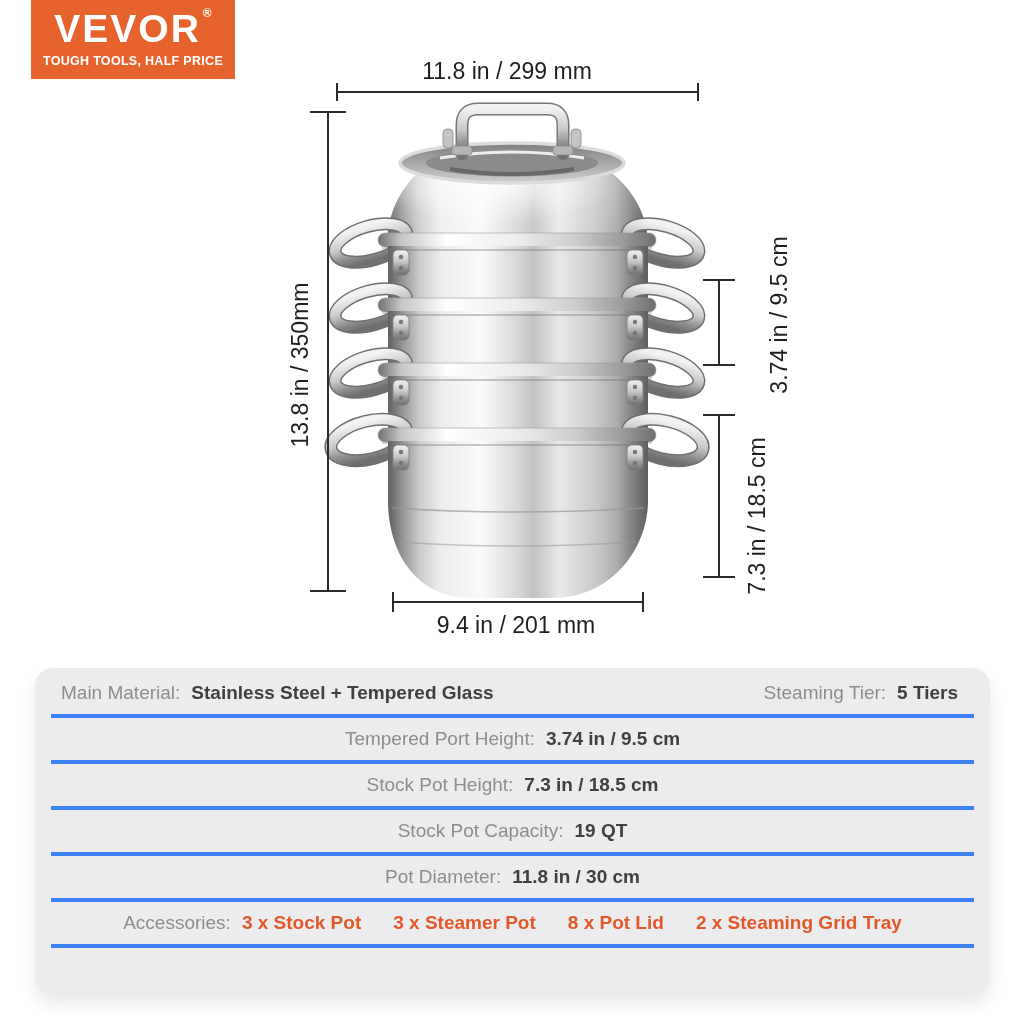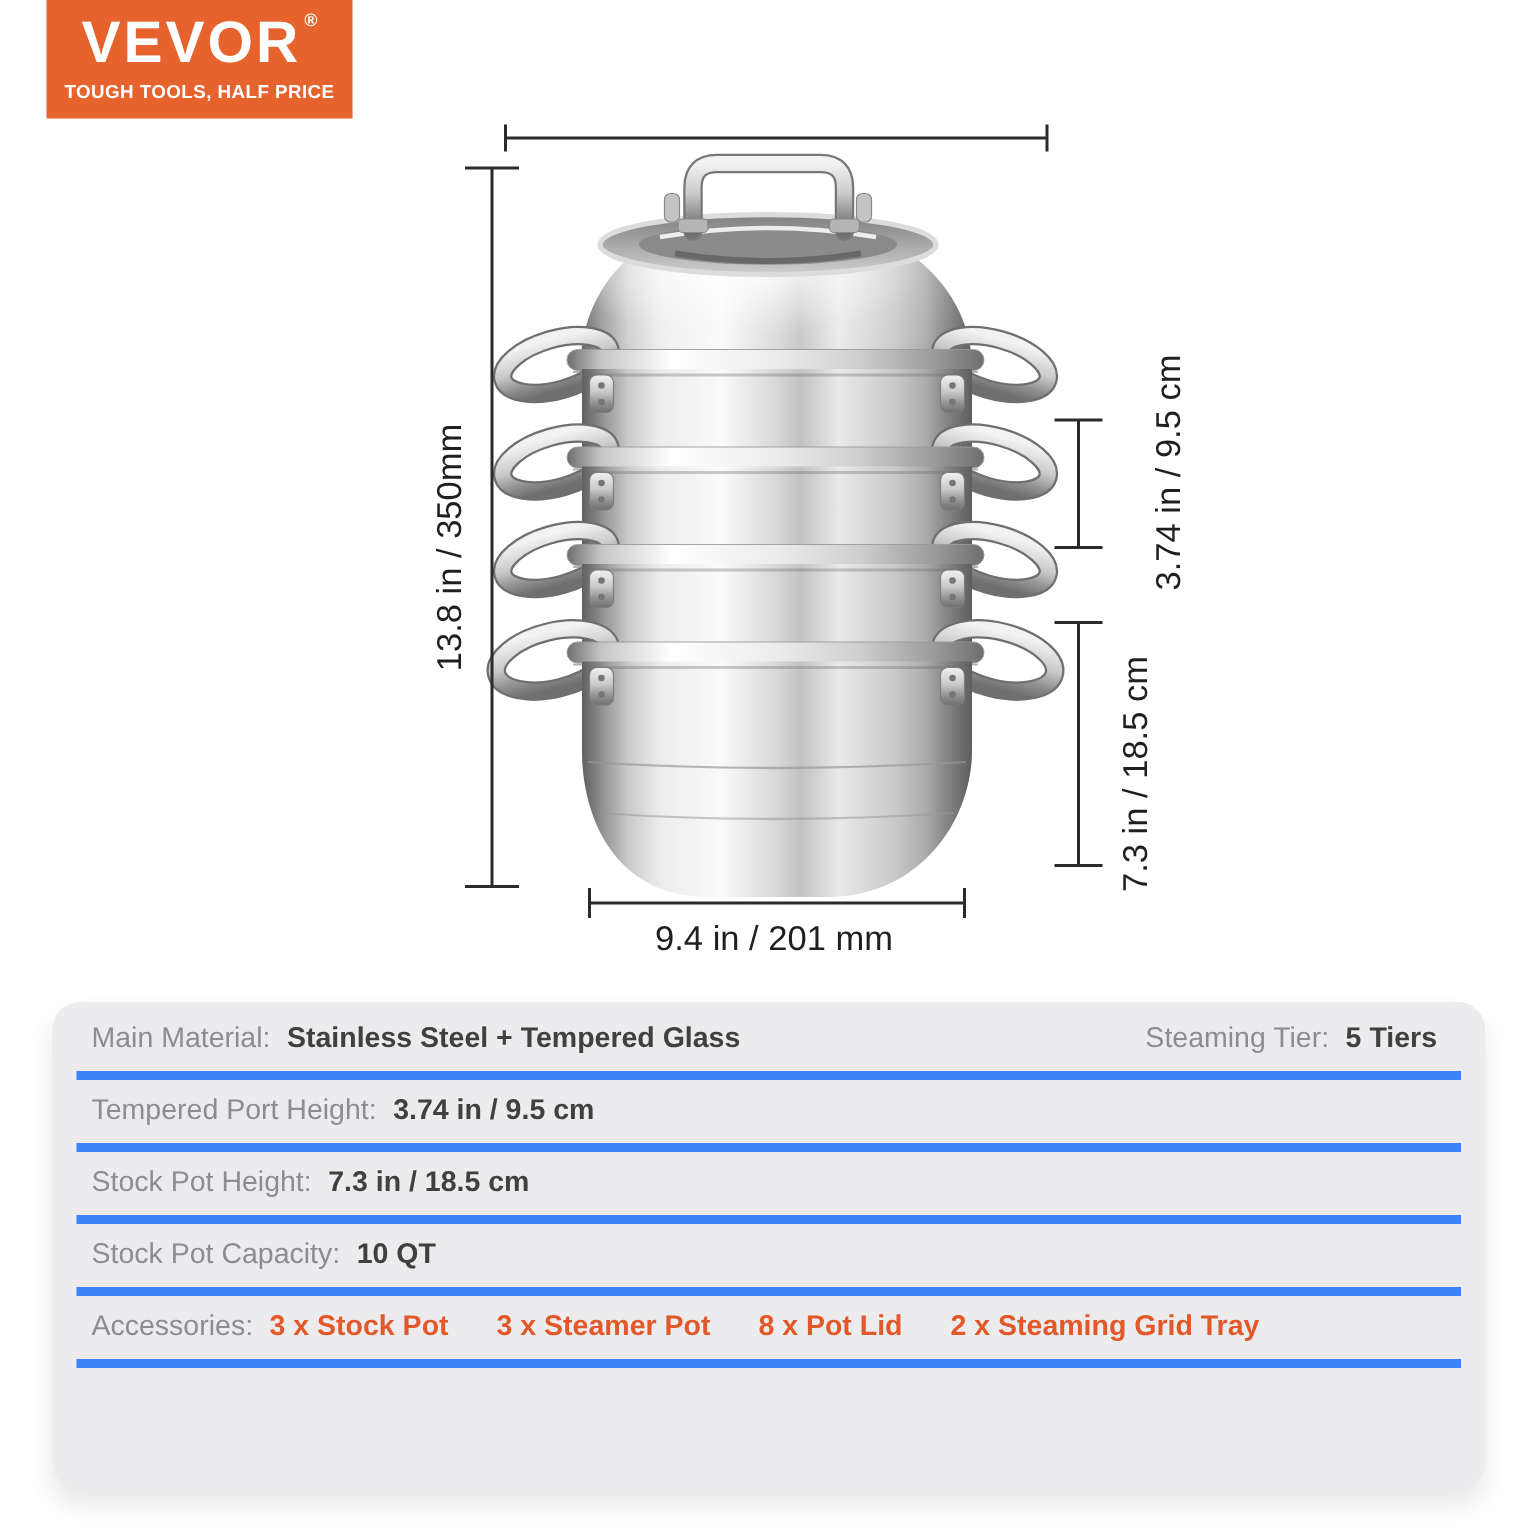--- a/index.html
+++ b/index.html
@@ -22,21 +22,21 @@
   .dim-top{left:507px;top:58px;transform:translateX(-50%);}
   .dim-left{left:300px;top:365px;transform:translate(-50%,-50%) rotate(-90deg);}
   .dim-r1{left:779px;top:315px;transform:translate(-50%,-50%) rotate(-90deg);}
   .dim-r2{left:757px;top:516px;transform:translate(-50%,-50%) rotate(-90deg);}
   .dim-bottom{left:516px;top:612px;transform:translateX(-50%);}
 
   
   .spec-table{position:absolute;left:35px;top:668px;width:955px;height:325px;box-sizing:border-box;
               background:#ececee;border-radius:18px;padding:4px 16px 0;
               box-shadow:0 10px 16px rgba(90,90,100,0.14);font-size:19px;}
-  .spec-row{height:42px;display:flex;align-items:center;border-bottom:6px solid #3b82f6;padding:0 10px;}
+  .spec-row{height:42px;display:flex;align-items:center;border-bottom:4px solid #3b82f6;padding:0 10px;justify-content:center;}
   .spec-label{color:#8d8d90;white-space:nowrap;}
   .spec-value{color:#404040;font-weight:700;margin-left:11px;white-space:nowrap;}
   .spec-side{margin-left:auto;display:flex;align-items:center;margin-right:6px;}
   .acc-item{color:#e25829;font-weight:700;margin-left:11px;white-space:nowrap;}
   .acc-item + .acc-item{margin-left:32px;}
 </style>
 </head>
 <body>
 
 <div class="page">
@@ -211,20 +211,21 @@
           <line x1="703" y1="577" x2="735" y2="577"></line>
       </g>
       <g>
         <line x1="393" y1="602" x2="643" y2="602"></line>
           <line x1="393" y1="592" x2="393" y2="612"></line>
           <line x1="643" y1="592" x2="643" y2="612"></line>
       </g>
     </g>
   </svg>
 
+  <div class="dim dim-top">11.8 in / 299 mm</div>
   <div class="dim dim-left">13.8 in / 350mm</div>
   <div class="dim dim-r1">3.74 in / 9.5 cm</div>
   <div class="dim dim-r2">7.3 in / 18.5 cm</div>
   <div class="dim dim-bottom">9.4 in / 201 mm</div>
 
   <div class="spec-table">
     <div class="spec-row">
       <span class="spec-label">Main Material:</span>
       <span class="spec-value">Stainless Steel + Tempered Glass</span>
       <span class="spec-side">
@@ -235,21 +236,25 @@
     <div class="spec-row">
       <span class="spec-label">Tempered Port Height:</span>
       <span class="spec-value">3.74 in / 9.5 cm</span>
     </div>
     <div class="spec-row">
       <span class="spec-label">Stock Pot Height:</span>
       <span class="spec-value">7.3 in / 18.5 cm</span>
     </div>
     <div class="spec-row">
       <span class="spec-label">Stock Pot Capacity:</span>
-      <span class="spec-value">10 QT</span>
+      <span class="spec-value">19 QT</span>
+    </div>
+    <div class="spec-row">
+      <span class="spec-label">Pot Diameter:</span>
+      <span class="spec-value">11.8 in / 30 cm</span>
     </div>
     <div class="spec-row">
       <span class="spec-label">Accessories:</span>
       <span class="acc-item">3 x Stock Pot</span>
       <span class="acc-item">3 x Steamer Pot</span>
       <span class="acc-item">8 x Pot Lid</span>
       <span class="acc-item">2 x Steaming Grid Tray</span>
     </div>
   </div>
 

